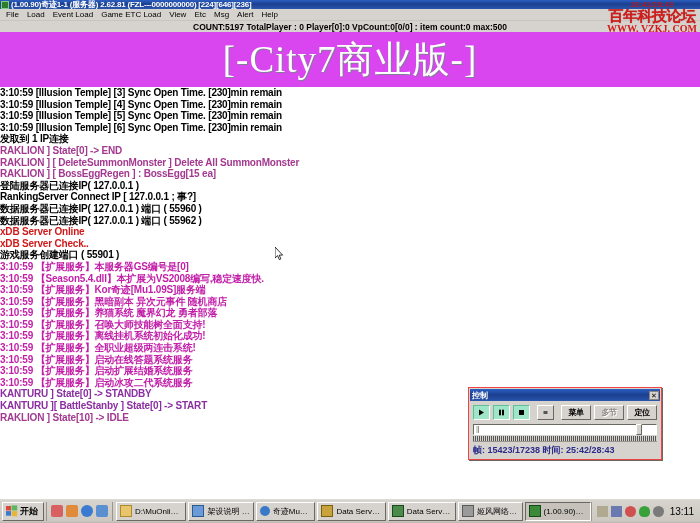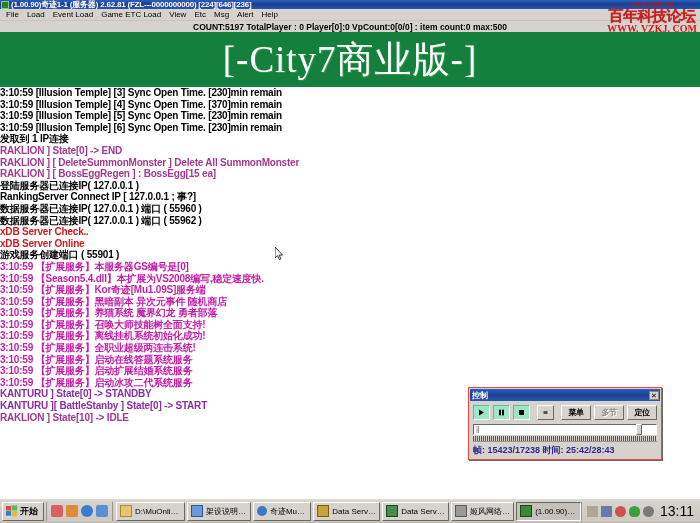--- a/index.html
+++ b/index.html
@@ -85,21 +85,21 @@
   .watermark .wm-url {
     color: #d21b1b; font-size: 10px; line-height: 12px;
     font-weight: bold; letter-spacing: 0px;
     white-space: nowrap;
     font-family: "Liberation Serif", serif;
   }
 
   
   .banner {
     position: absolute; left: 0; top: 32px; width: 700px; height: 55px;
-    background: #15803d;
+    background: #d946ef;
     display: flex; align-items: center; justify-content: center;
     overflow: hidden;
   }
   .banner .btext {
     color: #ffffff;
     font-family: "Liberation Serif", serif;
     font-size: 37px; line-height: 46px;
     letter-spacing: 1px;
     white-space: nowrap;
     text-shadow: 1px 1px 0 rgba(60,170,80,.55);
@@ -254,21 +254,21 @@
   .taskbtn .tb-ic { width: 10px; height: 10px; flex: 0 0 auto; display:block; }
   .taskbtn .tb-lb { overflow: hidden; text-overflow: ellipsis; }
   .tray {
     display: flex; align-items: center; gap: 3px;
     height: 19px; padding: 0 4px 0 5px;
     border-left: 1px solid #9a968f;
     box-sizing: border-box;
     flex: 0 0 auto;
   }
   .tray .tr-ic { width: 11px; height: 11px; display:block; }
-  .tray .clock { font-size: 14px; color: #000; margin-left: 3px; white-space: nowrap; }
+  .tray .clock { font-size: 10px; color: #000; margin-left: 3px; white-space: nowrap; }
 </style>
 </head>
 <body>
 
 <div id="app">
 
   <div class="titlebar">
     <span class="tb-icon"></span>
     <span class="tb-text">(1.00.90)奇迹1-1 (服务器) 2.62.81 (FZL---0000000000) [224][646][236]</span>
   </div>
@@ -294,33 +294,33 @@
     <div class="wm-cn">百年科技论坛</div>
     <div class="wm-url">WWW. VZKJ. COM</div>
   </div>
 
   <div class="banner">
     <span class="btext">[-City7商业版-]</span>
   </div>
 
   <div class="logarea" id="logarea">
       <div class="logline c-black">3:10:59 [Illusion Temple] [3] Sync Open Time. [230]min remain</div>
-      <div class="logline c-black">3:10:59 [Illusion Temple] [4] Sync Open Time. [370]min remain</div>
+      <div class="logline c-black">3:10:59 [Illusion Temple] [4] Sync Open Time. [230]min remain</div>
       <div class="logline c-black">3:10:59 [Illusion Temple] [5] Sync Open Time. [230]min remain</div>
       <div class="logline c-black">3:10:59 [Illusion Temple] [6] Sync Open Time. [230]min remain</div>
       <div class="logline c-black">发取到 1 IP连接</div>
       <div class="logline c-purple">RAKLION ] State[0] -&gt; END</div>
       <div class="logline c-purple">RAKLION ] [ DeleteSummonMonster ] Delete All SummonMonster</div>
       <div class="logline c-purple">RAKLION ] [ BossEggRegen ] : BossEgg[15 ea]</div>
       <div class="logline c-black">登陆服务器已连接IP( 127.0.0.1 )</div>
       <div class="logline c-black">RankingServer Connect IP [ 127.0.0.1    ; 事?]</div>
       <div class="logline c-black">数据服务器已连接IP( 127.0.0.1 ) 端口 ( 55960 )</div>
       <div class="logline c-black">数据服务器已连接IP( 127.0.0.1 ) 端口 ( 55962 )</div>
+      <div class="logline c-red">xDB Server Online</div>
       <div class="logline c-red">xDB Server Check..</div>
-      <div class="logline c-red">xDB Server Online</div>
       <div class="logline c-black">游戏服务创建端口 ( 55901 )</div>
       <div class="logline c-magenta">3:10:59  【扩展服务】本服务器GS编号是[0]</div>
       <div class="logline c-magenta">3:10:59  【Season5.4.dll】本扩展为VS2008编写,稳定速度快.</div>
       <div class="logline c-magenta">3:10:59  【扩展服务】Kor奇迹[Mu1.09S]服务端</div>
       <div class="logline c-magenta">3:10:59  【扩展服务】黑暗副本 异次元事件 随机商店</div>
       <div class="logline c-magenta">3:10:59  【扩展服务】养猫系统 魔界幻龙 勇者部落</div>
       <div class="logline c-magenta">3:10:59  【扩展服务】召唤大师技能树全面支持!</div>
       <div class="logline c-magenta">3:10:59  【扩展服务】离线挂机系统初始化成功!</div>
       <div class="logline c-magenta">3:10:59  【扩展服务】全职业超级两连击系统!</div>
       <div class="logline c-magenta">3:10:59  【扩展服务】启动在线答题系统服务</div>

